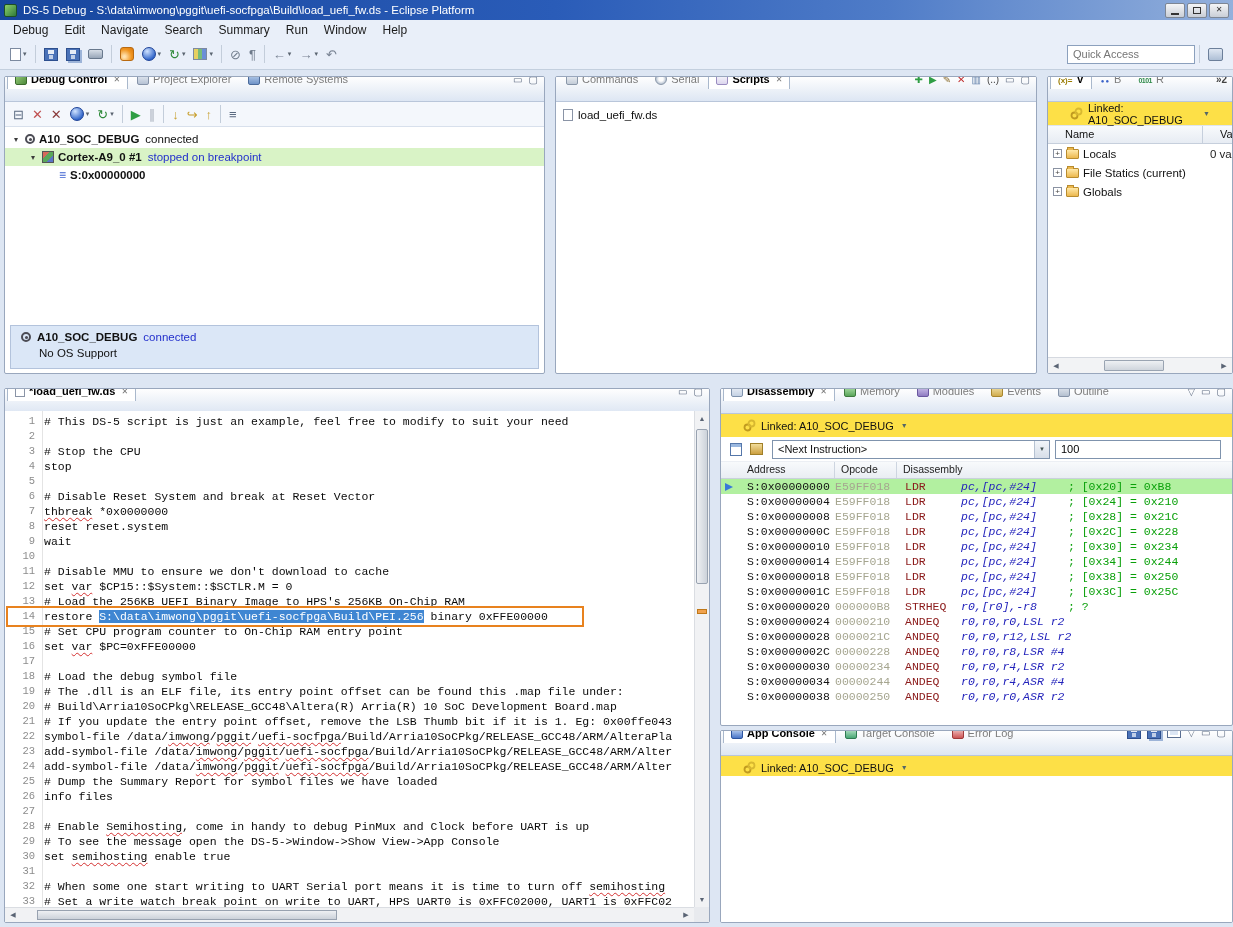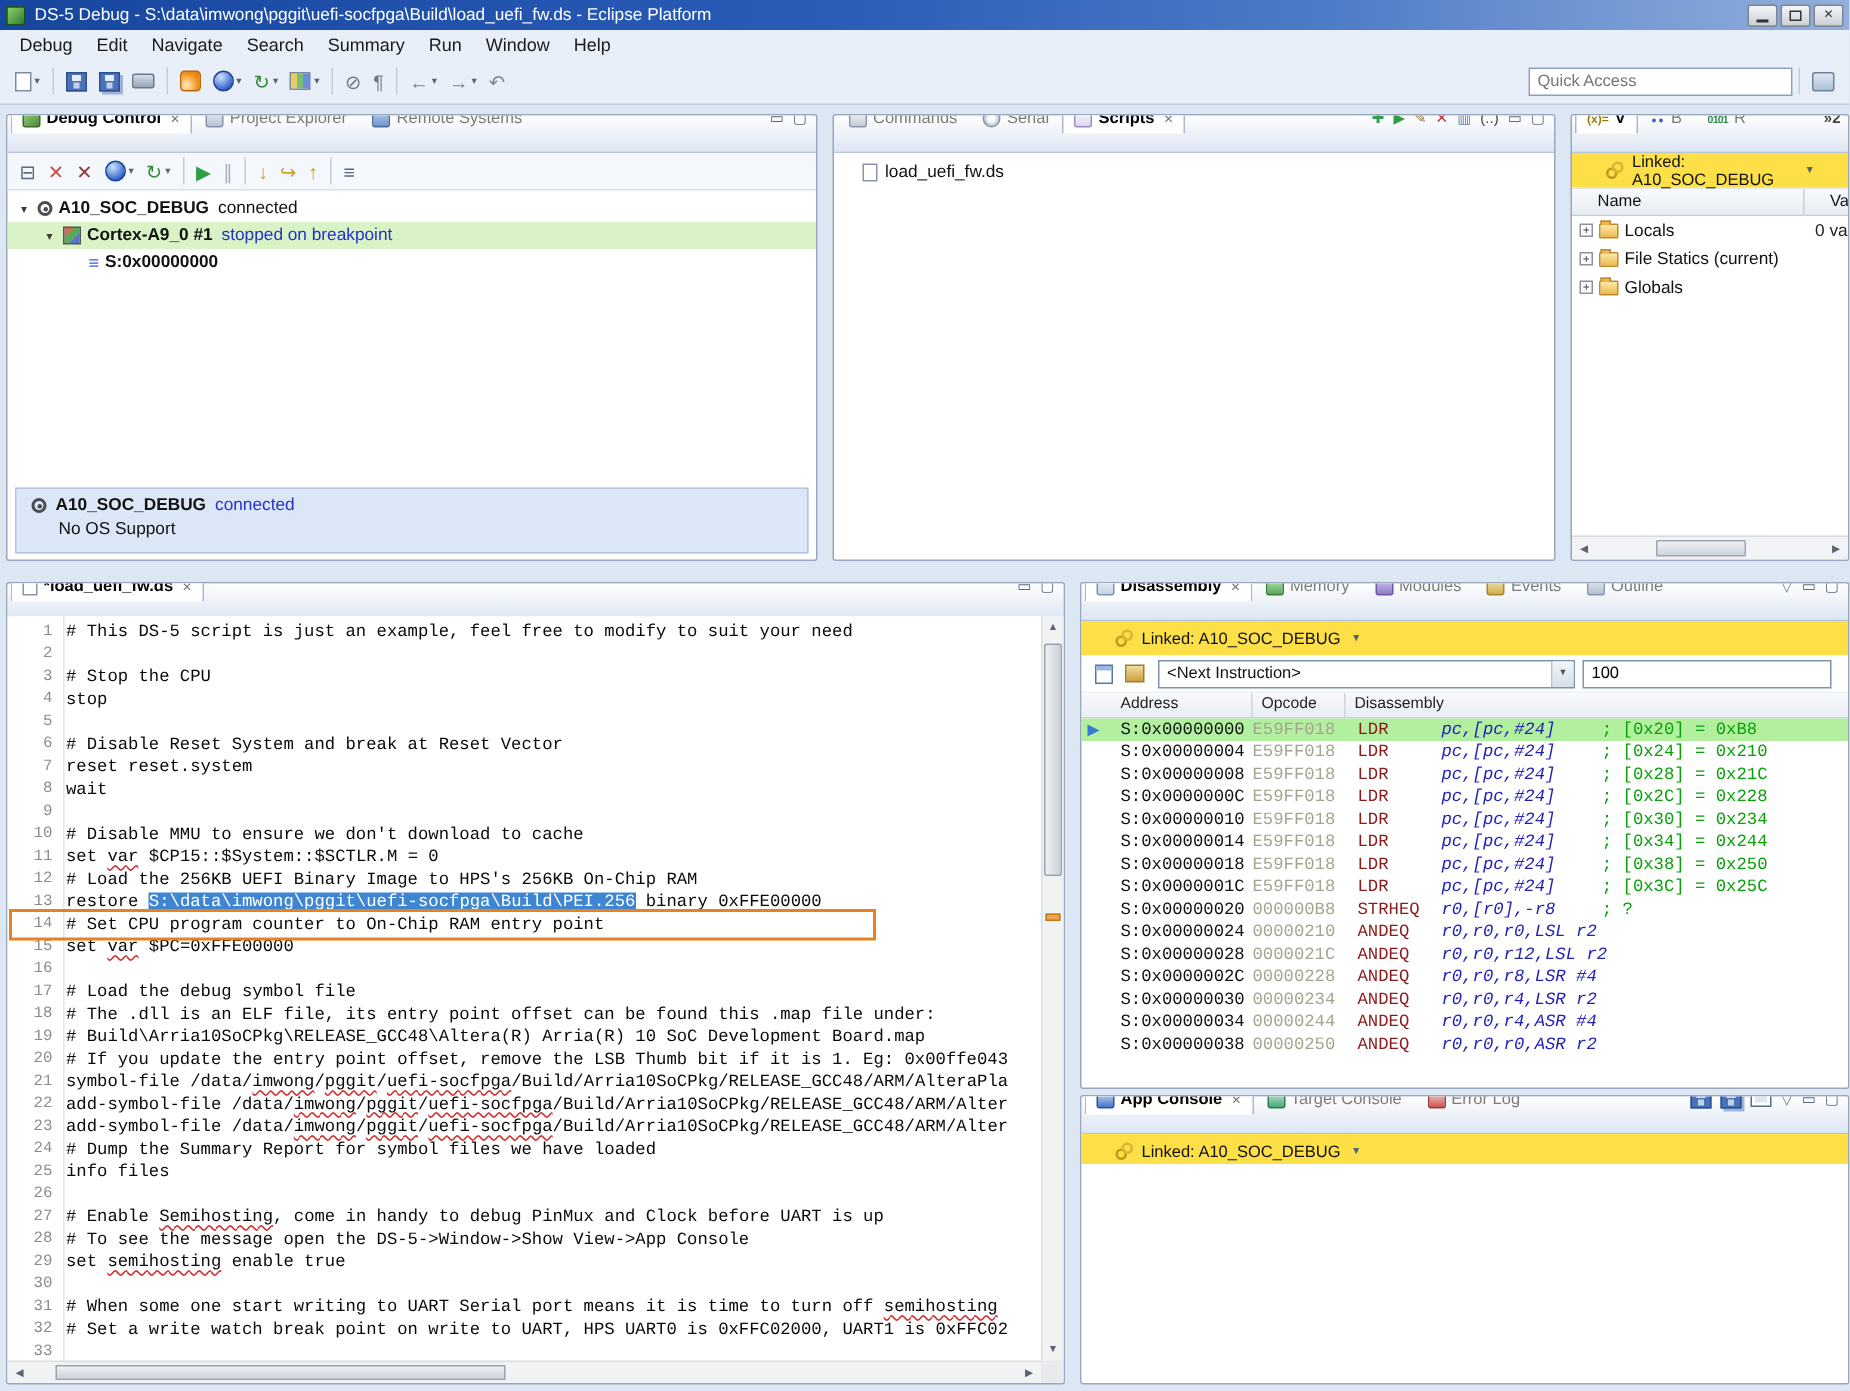--- a/index.html
+++ b/index.html
@@ -18,21 +18,21 @@
 
   
   .menubar{position:absolute;left:0;top:20px;width:100%;height:19px;background:#e9eff9;display:flex;align-items:center;padding-left:5px}
   .menu-item{padding:2px 8px;color:#1a1a1a}
   .toolbar{position:absolute;left:0;top:39px;width:100%;height:31px;background:#e9eff9;border-bottom:1px solid #c3cfde;display:flex;align-items:center;padding:0 6px}
   #tb-buttons{display:flex;align-items:center}
   .tb-btn{display:flex;align-items:center;gap:1px;height:24px;padding:0 3px;background:transparent;border:1px solid transparent;border-radius:3px;font-size:13px;cursor:default}
   .tb-glyph{font-size:13px;line-height:1}
   .dd{font-size:7px;color:#5a6470;margin-left:1px}
   .tb-sep{width:1px;height:18px;background:#c3cdda;margin:0 4px}
-  .quick-access{margin-left:auto;width:176px;height:19px;border:1px solid #8ba0bd;background:#fff;font:11px "Liberation Sans",sans-serif;color:#444;padding:0 5px}
+  .quick-access{margin-left:auto;width:128px;height:19px;border:1px solid #8ba0bd;background:#fff;font:11px "Liberation Sans",sans-serif;color:#444;padding:0 5px}
   .pers-icon{width:15px;height:13px;background:linear-gradient(#dfe7f2,#aebfd6);border:1px solid #6c7f9a;display:inline-block;border-radius:2px}
 
   
   .tbi{display:inline-block;position:relative;flex:none}
   .i-new{width:11px;height:13px;background:#fff;border:1px solid #7c8aa0}
   .i-floppy{width:14px;height:13px;background:#4a72b8;border:1px solid #2d4f8e}
   .i-floppy::before{content:"";position:absolute;left:3px;right:3px;top:1px;height:4px;background:#e6ecf6}
   .i-floppy::after{content:"";position:absolute;left:4px;right:4px;bottom:1px;height:4px;background:#c2d0e8}
   .i-floppy2{box-shadow:2px 2px 0 0 #9db4d8}
   .i-printer{width:15px;height:10px;background:linear-gradient(#d6dde6,#98a6b8);border:1px solid #68788c;border-radius:2px}
@@ -96,21 +96,21 @@
   .icon-target::before{content:"";position:absolute;left:1.5px;top:1.5px;width:3px;height:3px;background:#4c4c55;border-radius:50%}
   .icon-chip{width:12px;height:12px;border:1px solid #555;background:linear-gradient(135deg,#d86a5a 0 34%,#5aa85a 34% 67%,#5a74c8 67%);flex:none}
   .icon-frame{color:#3a5fd0;font-weight:bold;font-size:12px;line-height:1;flex:none}
   .status-box{position:absolute;left:5px;right:5px;bottom:4px;height:44px;background:#dbe7f7;border:1px solid #b3c3dc;padding:5px 10px;font-size:11.5px}
   .sb-line1{display:flex;align-items:center;gap:6px}
   .sb-name{font-weight:bold}
   .sb-state{color:#2330cc}
   .sb-line2{padding-left:18px;margin-top:4px}
 
   
-  .script-item{display:flex;align-items:center;gap:5px;padding:7px 19px;font-size:11.5px}
+  .script-item{display:flex;align-items:center;gap:5px;padding:7px 7px;font-size:11.5px}
   .icon-doc{width:10px;height:12px;background:#fff;border:1px solid #8a94a6;position:relative;flex:none}
 
   
   .linked-row{height:23px;display:flex;align-items:center;gap:5px;padding:0 22px;font-size:11px;background:#fde047}
   .linked-dd{font-size:7px;color:#566;margin-left:2px}
   .vars-header{height:19px;display:flex;background:linear-gradient(#f8fafc,#e7ecf3);border-top:1px solid #dfe5ee;border-bottom:1px solid #c6cfdc;font-size:11px}
   .vh-cell{padding:2px 17px;border-right:1px solid #c6cfdc}
   .vh-name{width:155px;flex:none}
   .vh-val{flex:1}
   .vars-row{height:19px;display:flex;align-items:center;font-size:11.5px}
@@ -490,20 +490,21 @@
           <div class="ln">32</div>
           <div class="ln">33</div>
         </div>
       <div class="ed-code" id="ed-code">
           <div class="cl"># This DS-5 script is just an example, feel free to modify to suit your need</div>
           <div class="cl">&nbsp;</div>
           <div class="cl"># Stop the CPU</div>
           <div class="cl">stop</div>
           <div class="cl">&nbsp;</div>
           <div class="cl"># Disable Reset System and break at Reset Vector</div>
+          <div class="cl"><span class="sq">thbreak</span> *0x0000000</div>
           <div class="cl">reset reset.system</div>
           <div class="cl">wait</div>
           <div class="cl">&nbsp;</div>
           <div class="cl"># Disable MMU to ensure we don't download to cache</div>
           <div class="cl">set <span class="sq">var</span> $CP15::$System::$SCTLR.M = 0</div>
           <div class="cl"># Load the 256KB UEFI Binary Image to HPS's 256KB On-Chip RAM</div>
           <div class="cl">restore <span class="sel-text">S:\data\imwong\pggit\uefi-socfpga\Build\PEI.256</span> binary 0xFFE00000</div>
           <div class="cl"># Set CPU program counter to On-Chip RAM entry point</div>
           <div class="cl">set <span class="sq">var</span> $PC=0xFFE00000</div>
           <div class="cl">&nbsp;</div>

